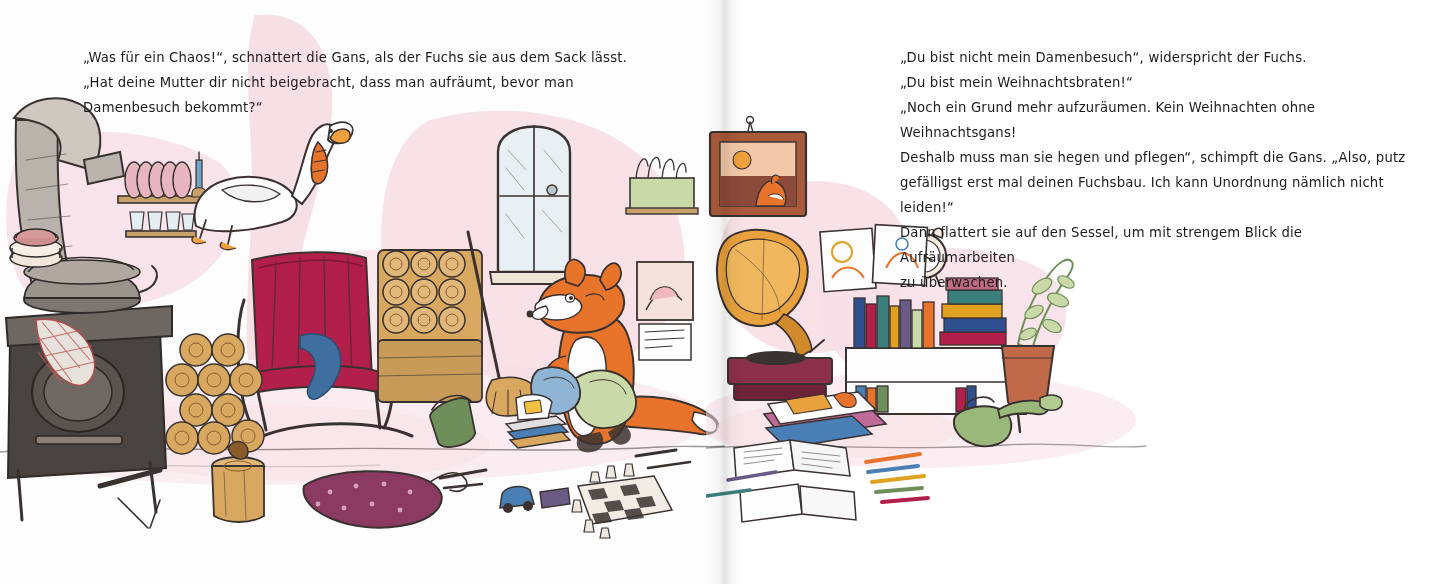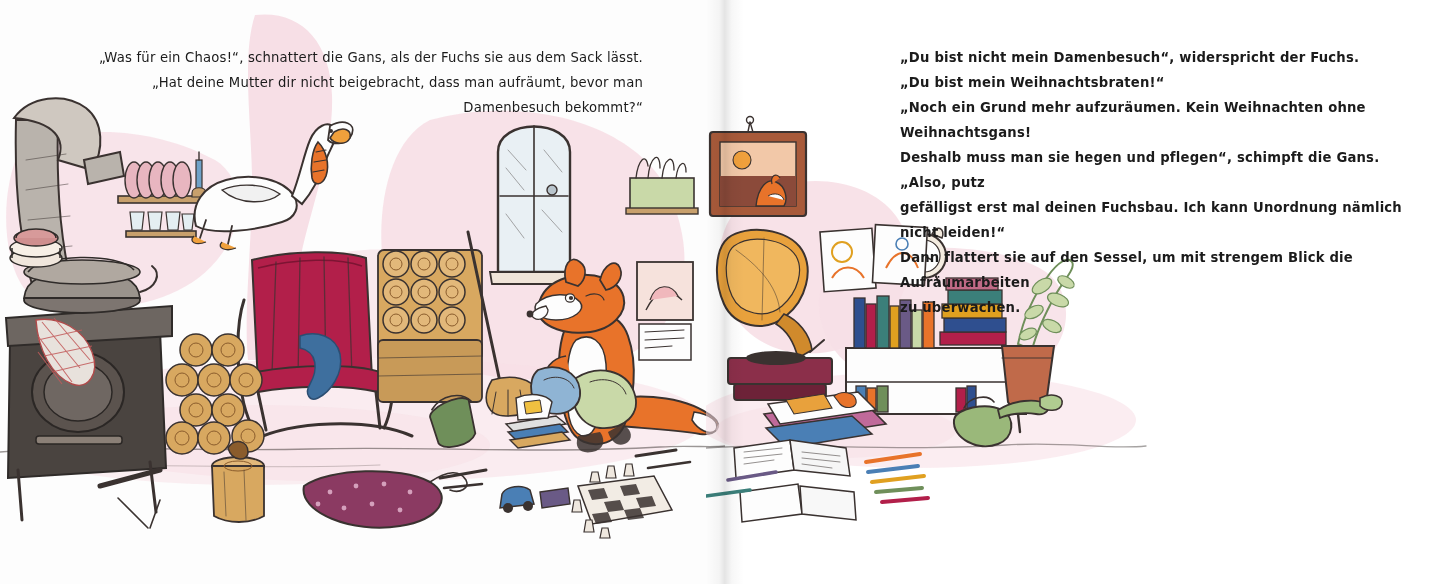--- a/index.html
+++ b/index.html
@@ -48,22 +48,22 @@
   .textblock {
     position: absolute;
     font-family: "DejaVu Sans", sans-serif;
     color: #1b1b1b;
     font-size: 13.2px;
     line-height: 25px;
     letter-spacing: 0.2px;
     white-space: pre-line;
     z-index: 30;
   }
-  .text-left  { left: 83px;  top: 45px;  width: 560px; text-align: right; }
-  .text-right { left: 900px; top: 45px;  width: 520px; font-weight: bold; }
+  .text-left  { left: 83px;  top: 45px;  width: 560px; }
+  .text-right { left: 900px; top: 45px;  width: 520px; }
 
   
   .ill { position: absolute; }
   .ink { stroke: #3a3230; fill: none; stroke-linecap: round; stroke-linejoin: round; }
 </style>
 </head>
 <body>
 
 <div class="spread">
 

